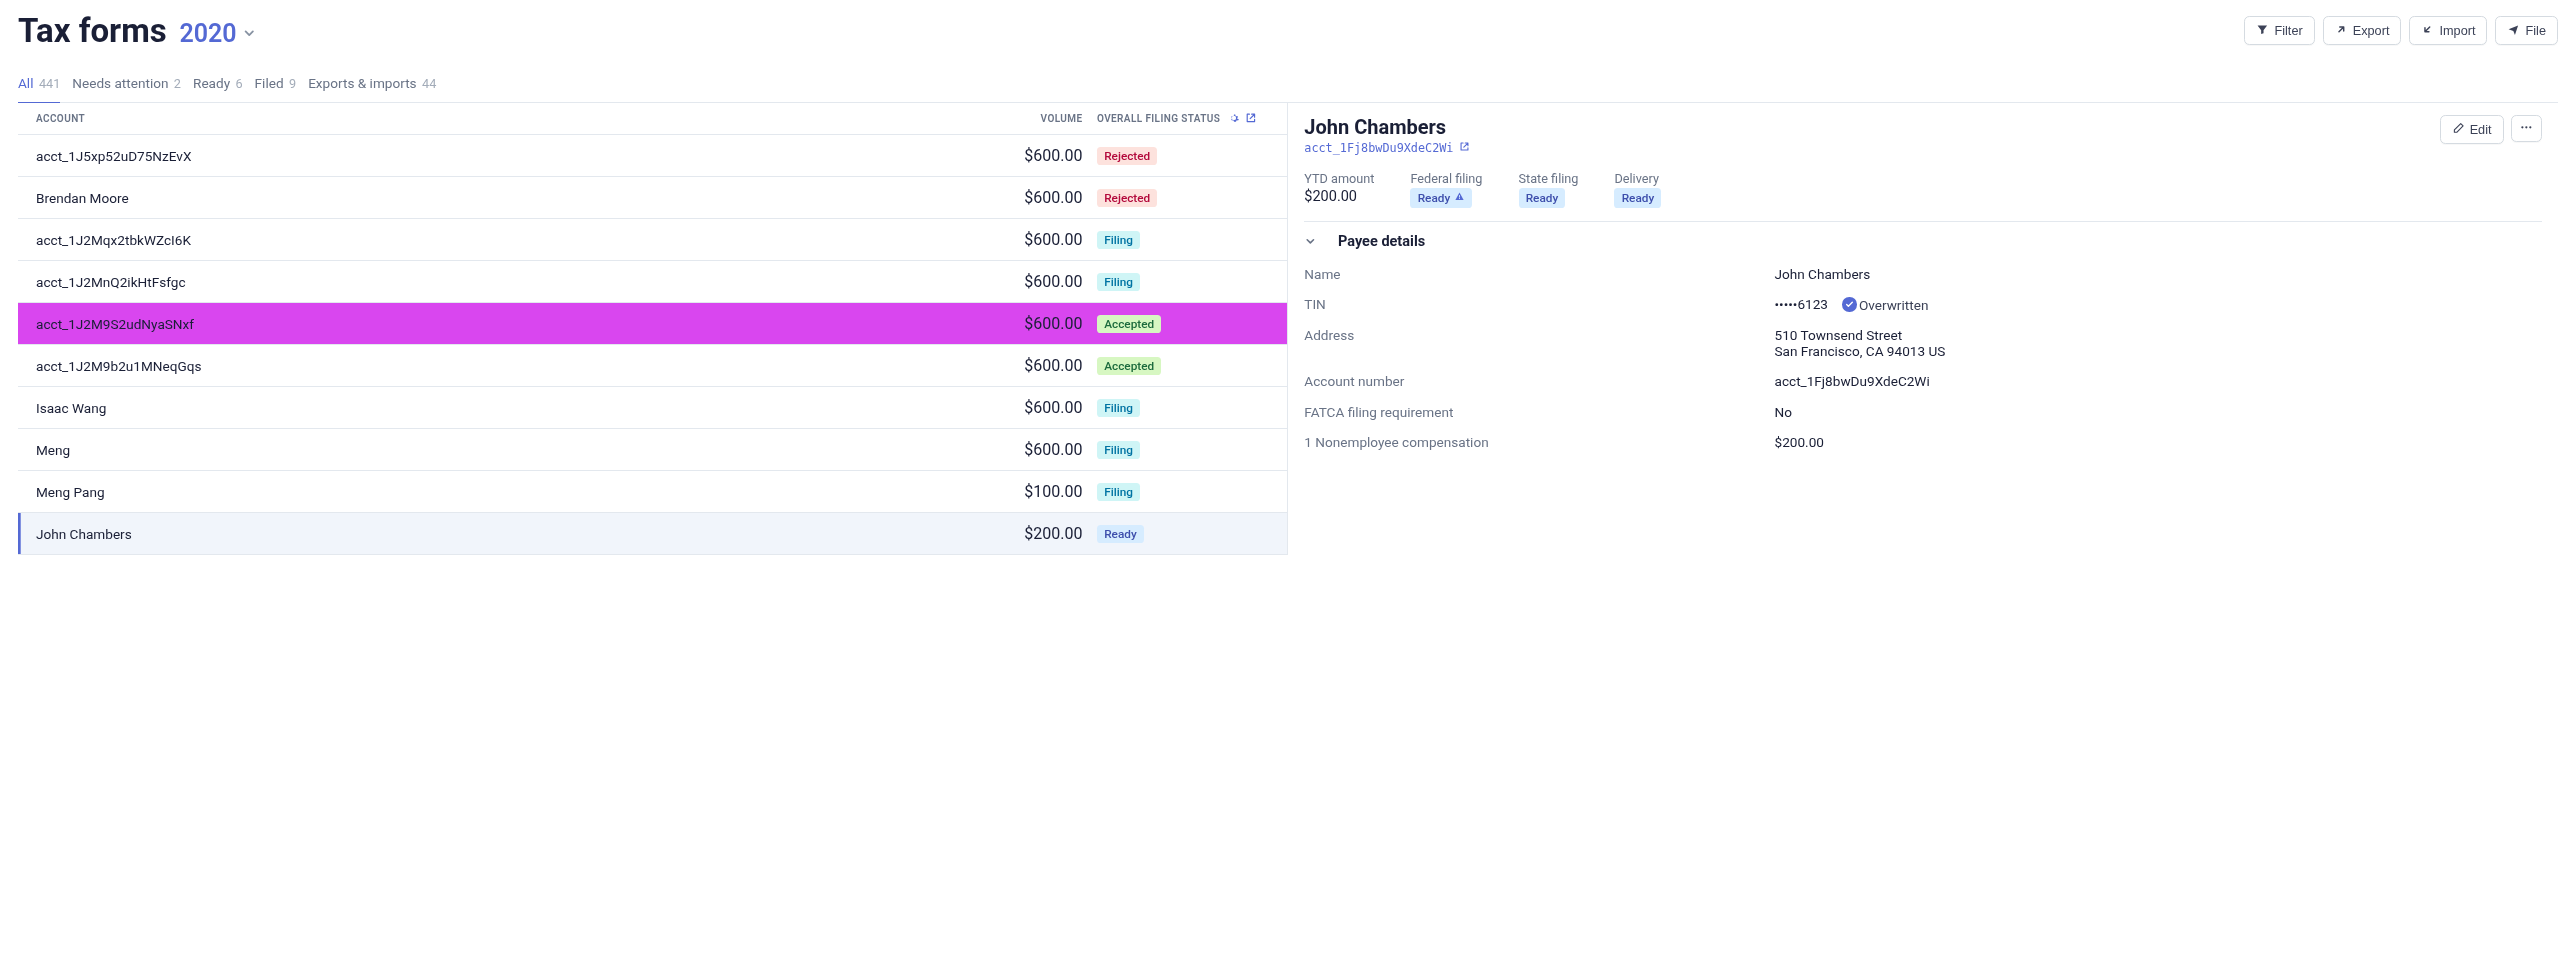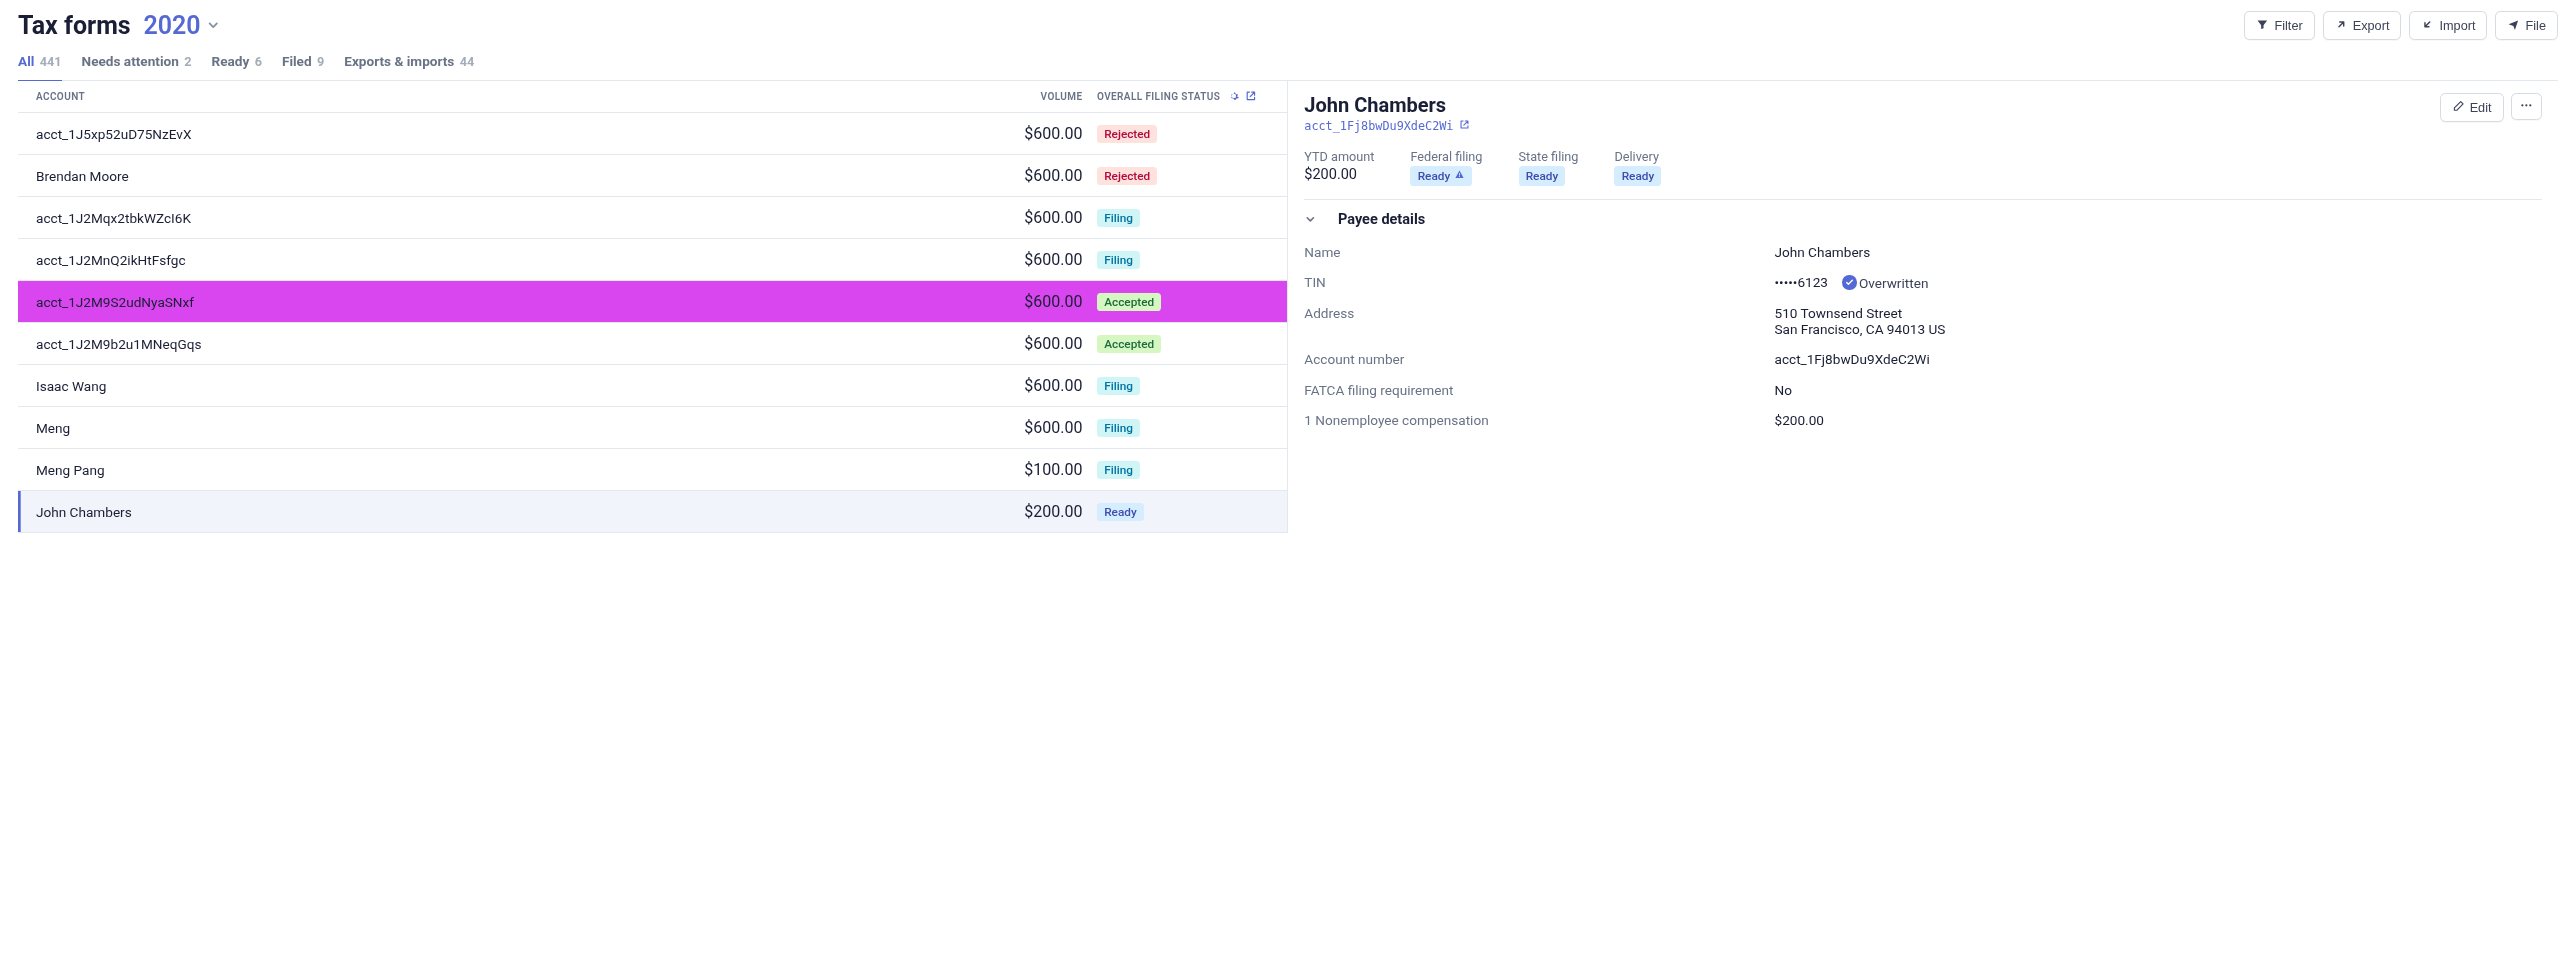--- a/index.html
+++ b/index.html
@@ -17,21 +17,21 @@
     align-items: center;
     justify-content: space-between;
     padding-bottom: 5.4px;
   }
   .title-wrap {
     display: flex;
     align-items: baseline;
     gap: 12.7px;
   }
   .page-title {
-    font-size: 25px;
+    font-size: 33px;
     font-weight: 700;
     color: #1a1f36;
   }
   .year-picker {
     display: inline-flex;
     align-items: center;
     gap: 5.4px;
     font-size: 25px;
     font-weight: 600;
     color: #5469d4;
@@ -52,24 +52,23 @@
     background: #fff;
     font-size: 12.7px;
     font-weight: 500;
     color: #3c4257;
     cursor: pointer;
     box-shadow: 0 0.9px 0.9px rgba(0,0,0,0.03);
   }
   .btn svg { width: 12.7px; height: 12.7px; }
   .tabs {
     display: flex;
-    gap: 20px;
+    gap: 12px;
     border-bottom: 0.9px solid #e3e8ee;
-    margin-top: 0;
-    font-weight: bold;
+    margin-top: 12px;
   }
   .tab {
     display: inline-flex;
     align-items: baseline;
     gap: 5.4px;
     padding: 7.2px 0 11px 0;
     font-size: 13.6px;
     color: #697386;
     cursor: pointer;
     border-bottom: 1.8px solid transparent;

